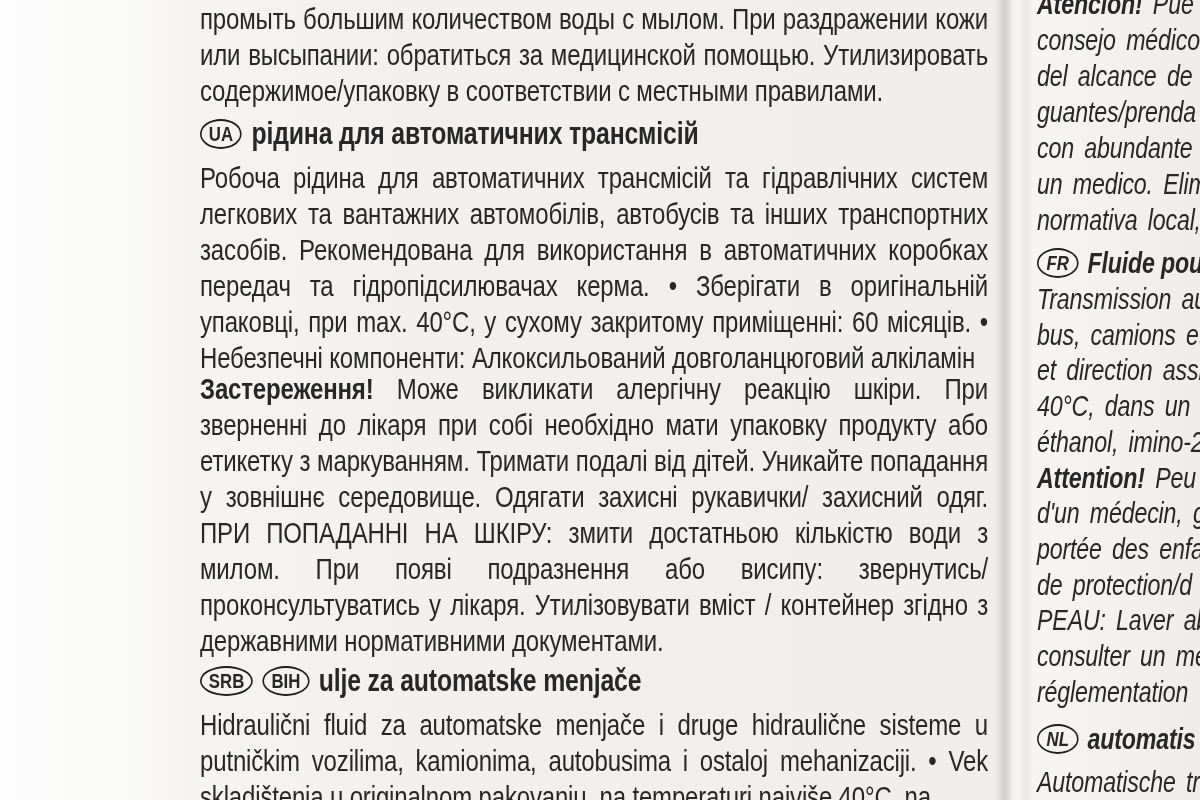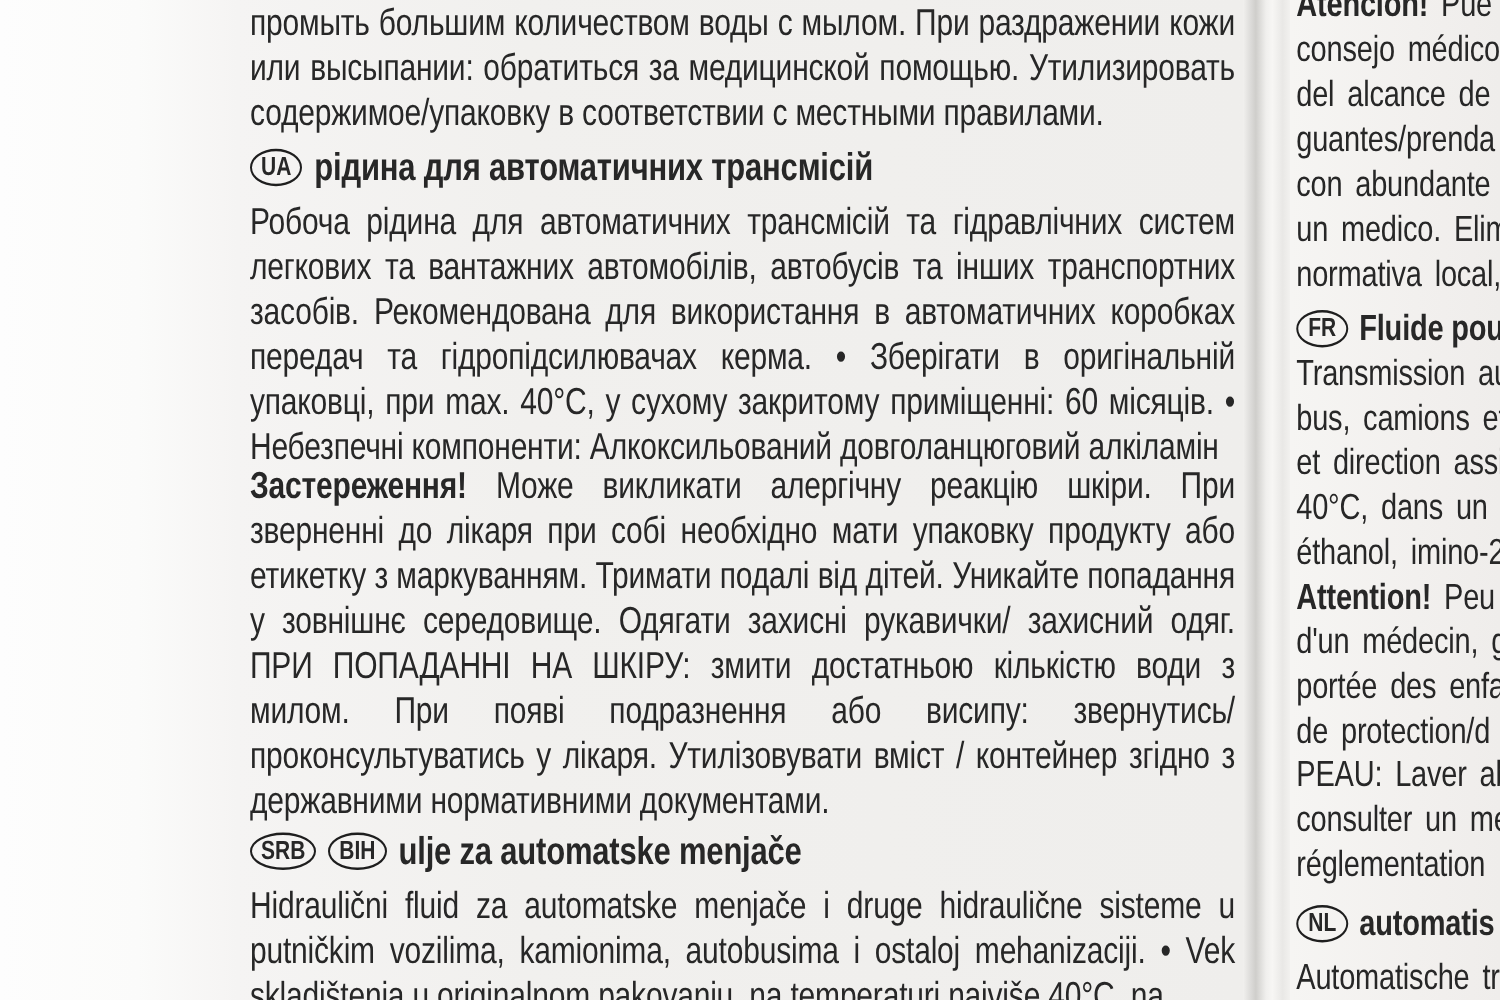--- a/index.html
+++ b/index.html
@@ -39,20 +39,21 @@
   b.lead{font-weight:bold;}
   
   .fold{
     position:absolute; left:995px; top:0; width:37px; height:800px;
     background:linear-gradient(90deg,#efeeec 0%,#dbdad8 16%,#cfcecb 26%,#f0efed 48%,#f7f6f4 62%,#e9e8e6 84%,#f2f1ef 100%);
   }
   
   .right-page{
     position:absolute; left:1032px; top:0; width:168px; height:800px; overflow:hidden;
     background:linear-gradient(90deg,#f6f5f3 0%,#f2f0ee 60%,#efedeb 100%);
+    font-style:italic;
   }
   .rcol{
     position:absolute; left:5px; top:0; width:430px;
     transform:scaleX(0.8); transform-origin:top left;
     font-size:29px; letter-spacing:-0.2px;
   }
   .rblk{position:absolute; left:0; width:430px;}
   .rline{white-space:nowrap; word-spacing:5px;}
   .r-es{top:-14px; line-height:36px;}
   .r-fr-head{top:246px;}

